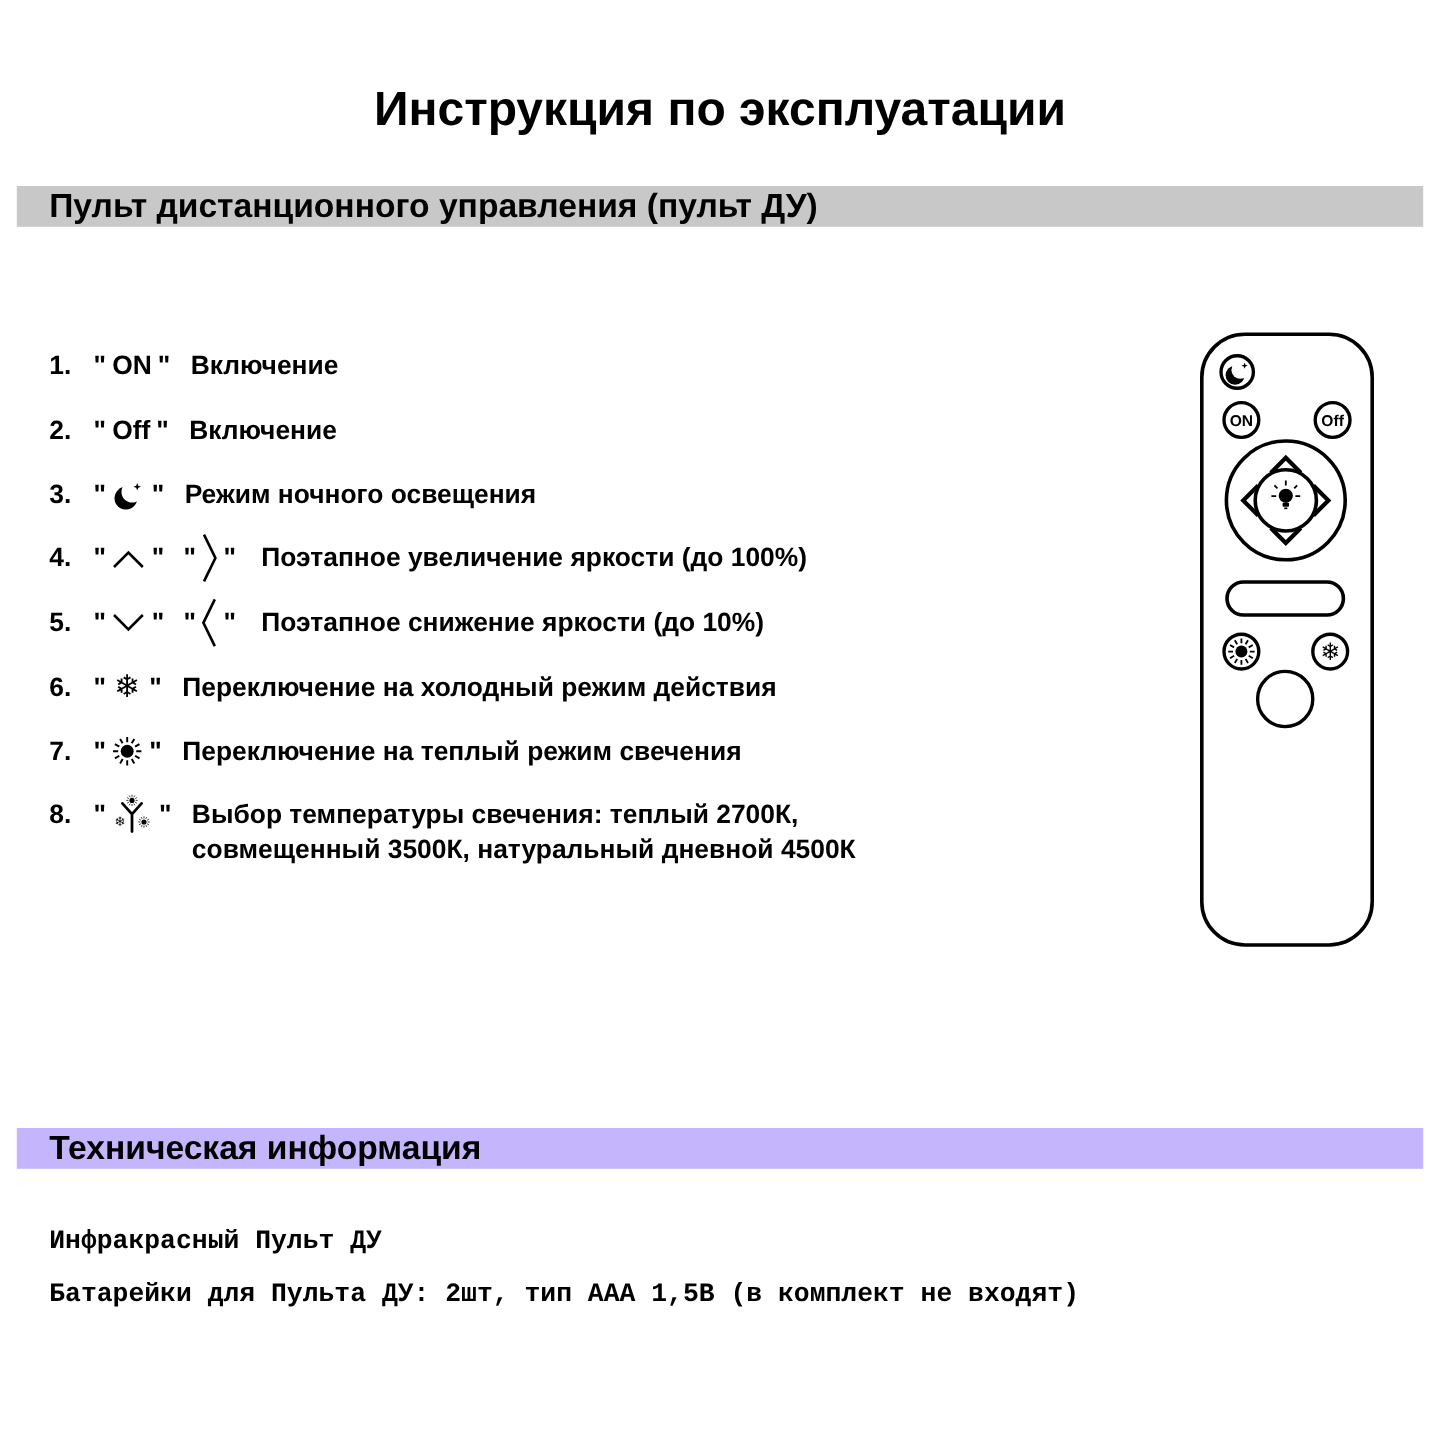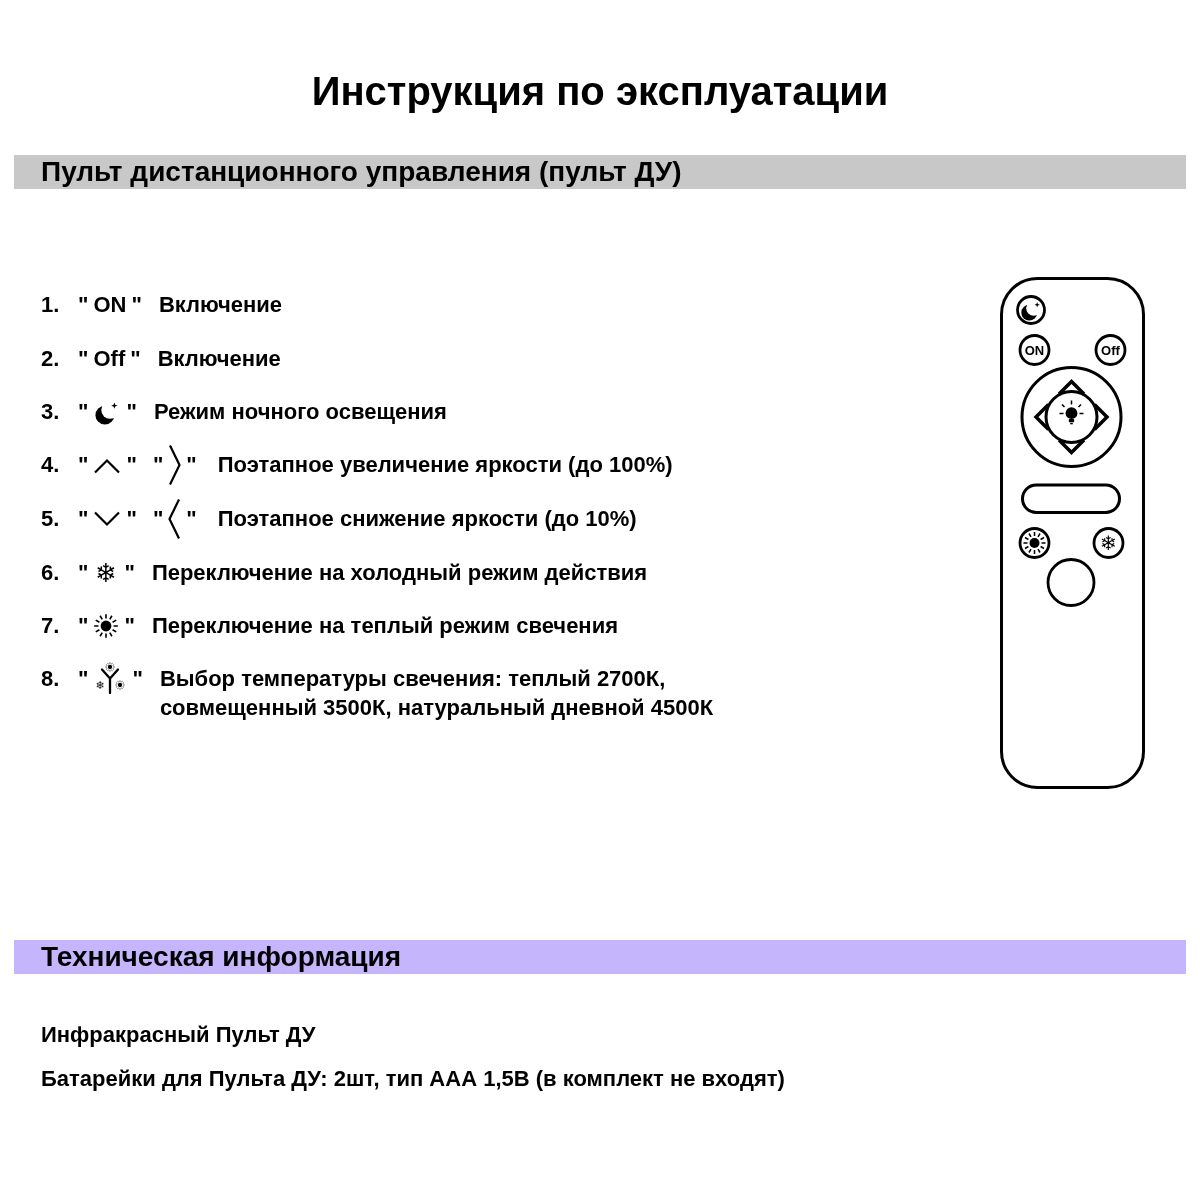--- a/index.html
+++ b/index.html
@@ -28,21 +28,21 @@
   .item .q{margin:0 4px;}
   .item .q2{margin-left:12px;}
   .item .lbl{margin:0 1px;}
   .item .icon{display:flex;align-items:center;justify-content:center;}
   .item .txt{margin-left:13px;}
   .item-45 .txt{margin-left:17px;}
   .item-8{align-items:flex-start;height:64px;}
   .item-8 .num,.item-8 .q{line-height:30px;}
   .item-8 .icon{margin-top:-3px;}
   .item-8 .txt{line-height:29px;white-space:pre-line;}
-  .tech-line{position:absolute;left:41px;font-size:22px;}
+  .tech-line{position:absolute;left:41px;font-size:22px;font-family:Liberation Mono, monospace;}
   .remote{position:absolute;left:1000px;top:277px;width:145px;height:512px;}
   .rtext{font-family:"Liberation Sans",sans-serif;font-weight:bold;font-size:13px;text-anchor:middle;fill:#000;}
   .snowtext{font-family:"DejaVu Sans","Liberation Sans",sans-serif;text-anchor:middle;fill:#000;}
   .defs-holder{position:absolute;width:0;height:0;}
 </style>
 </head>
 <body>
 
 <div class="page">
 

